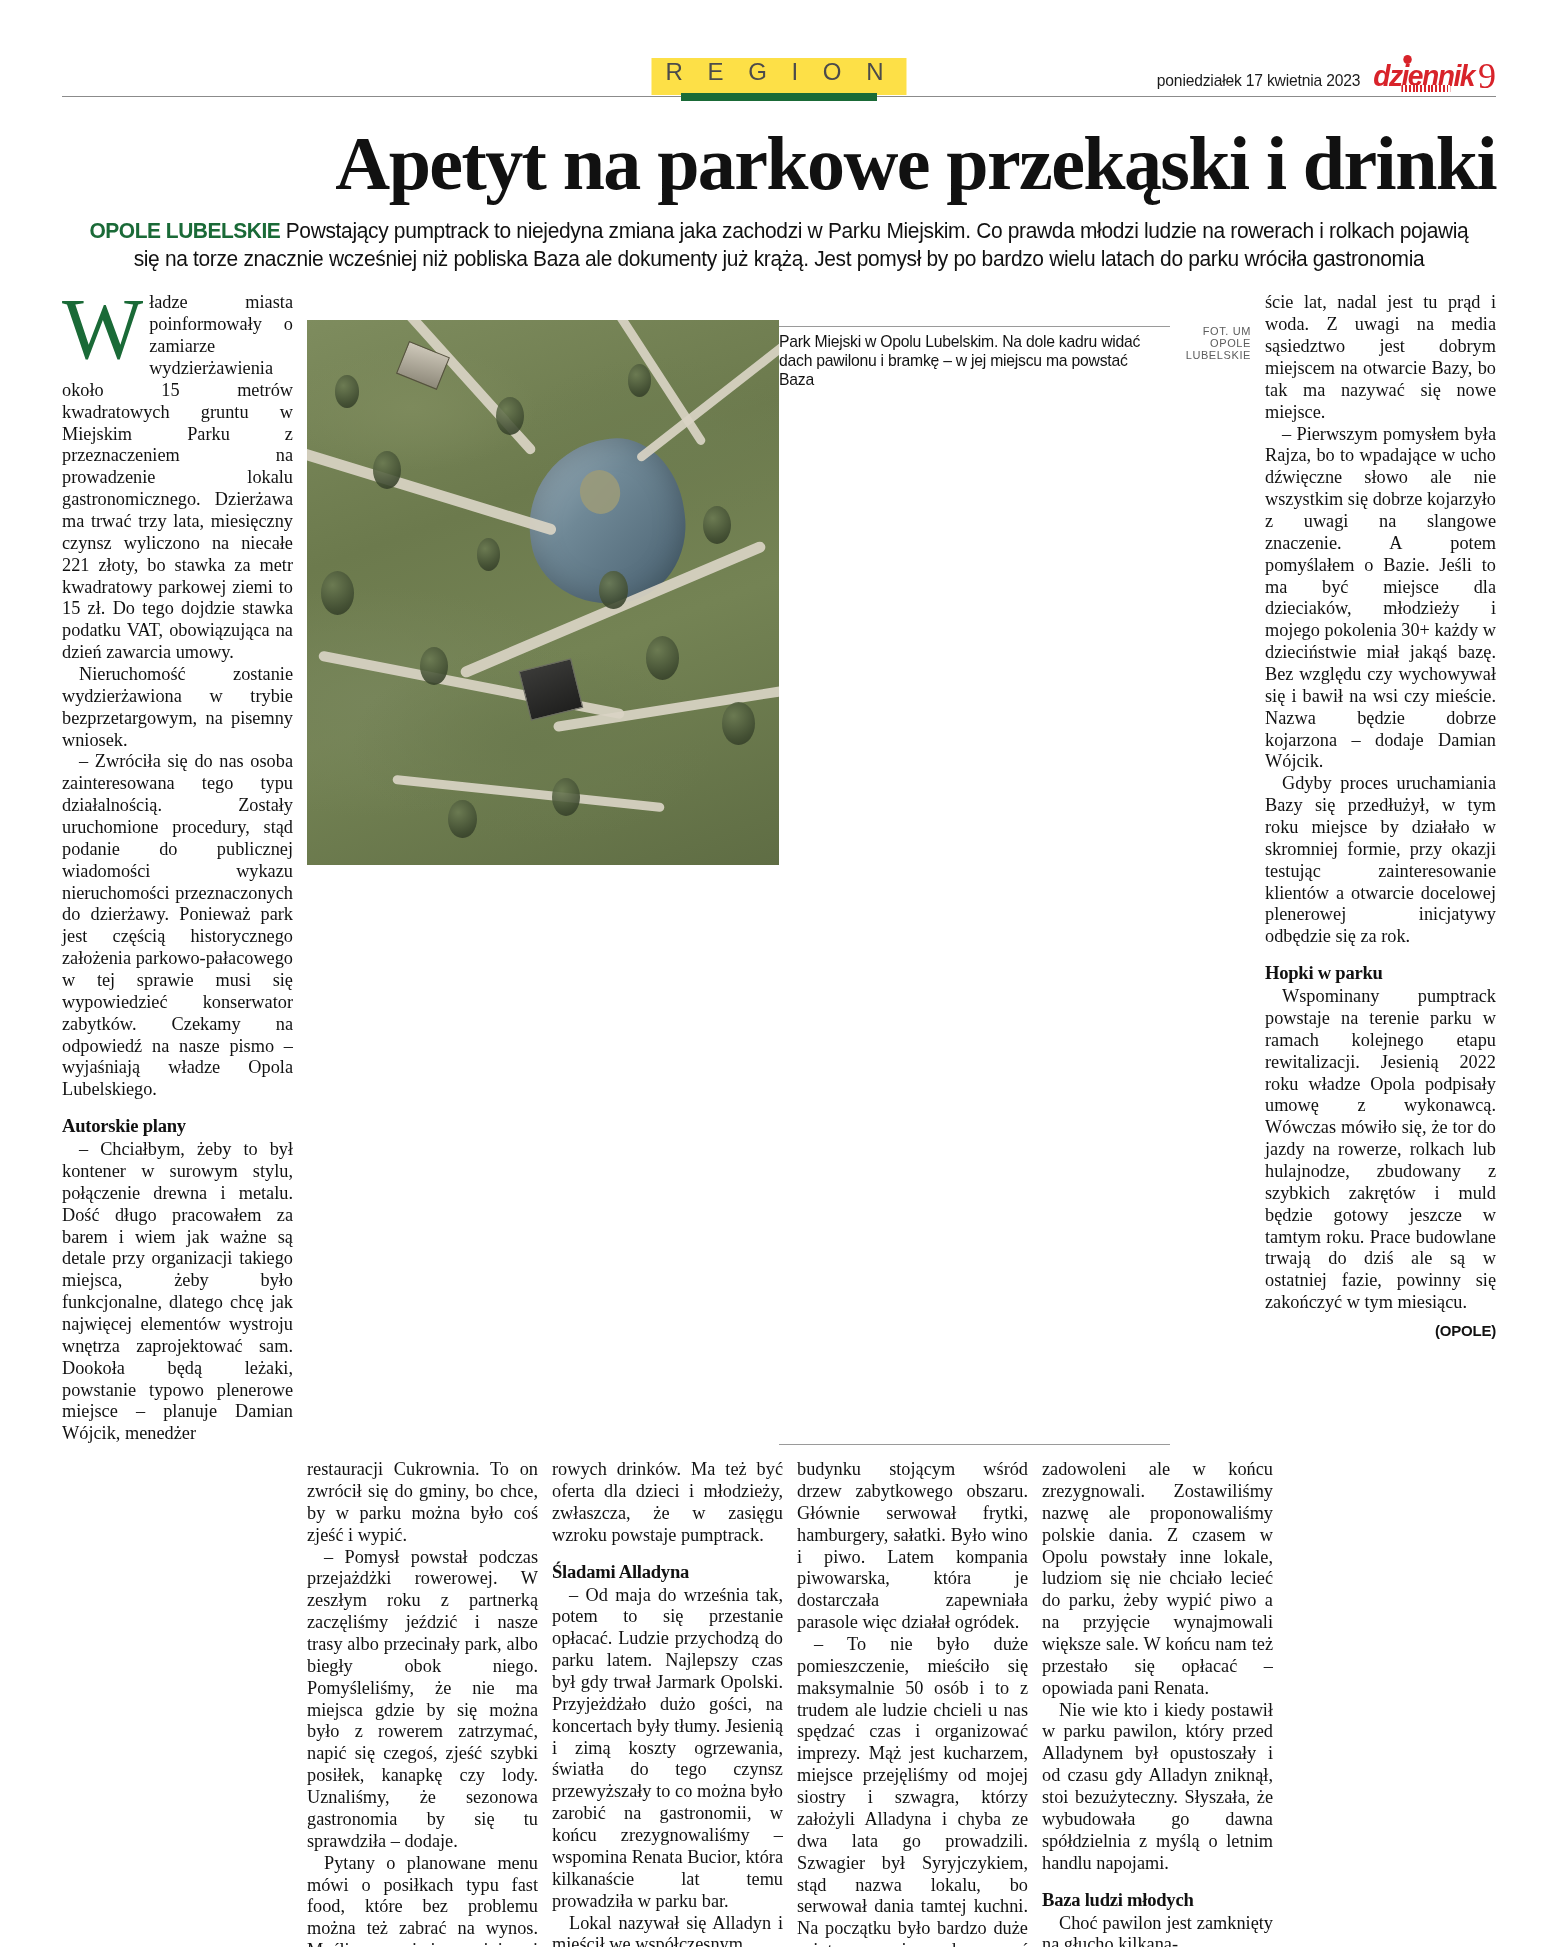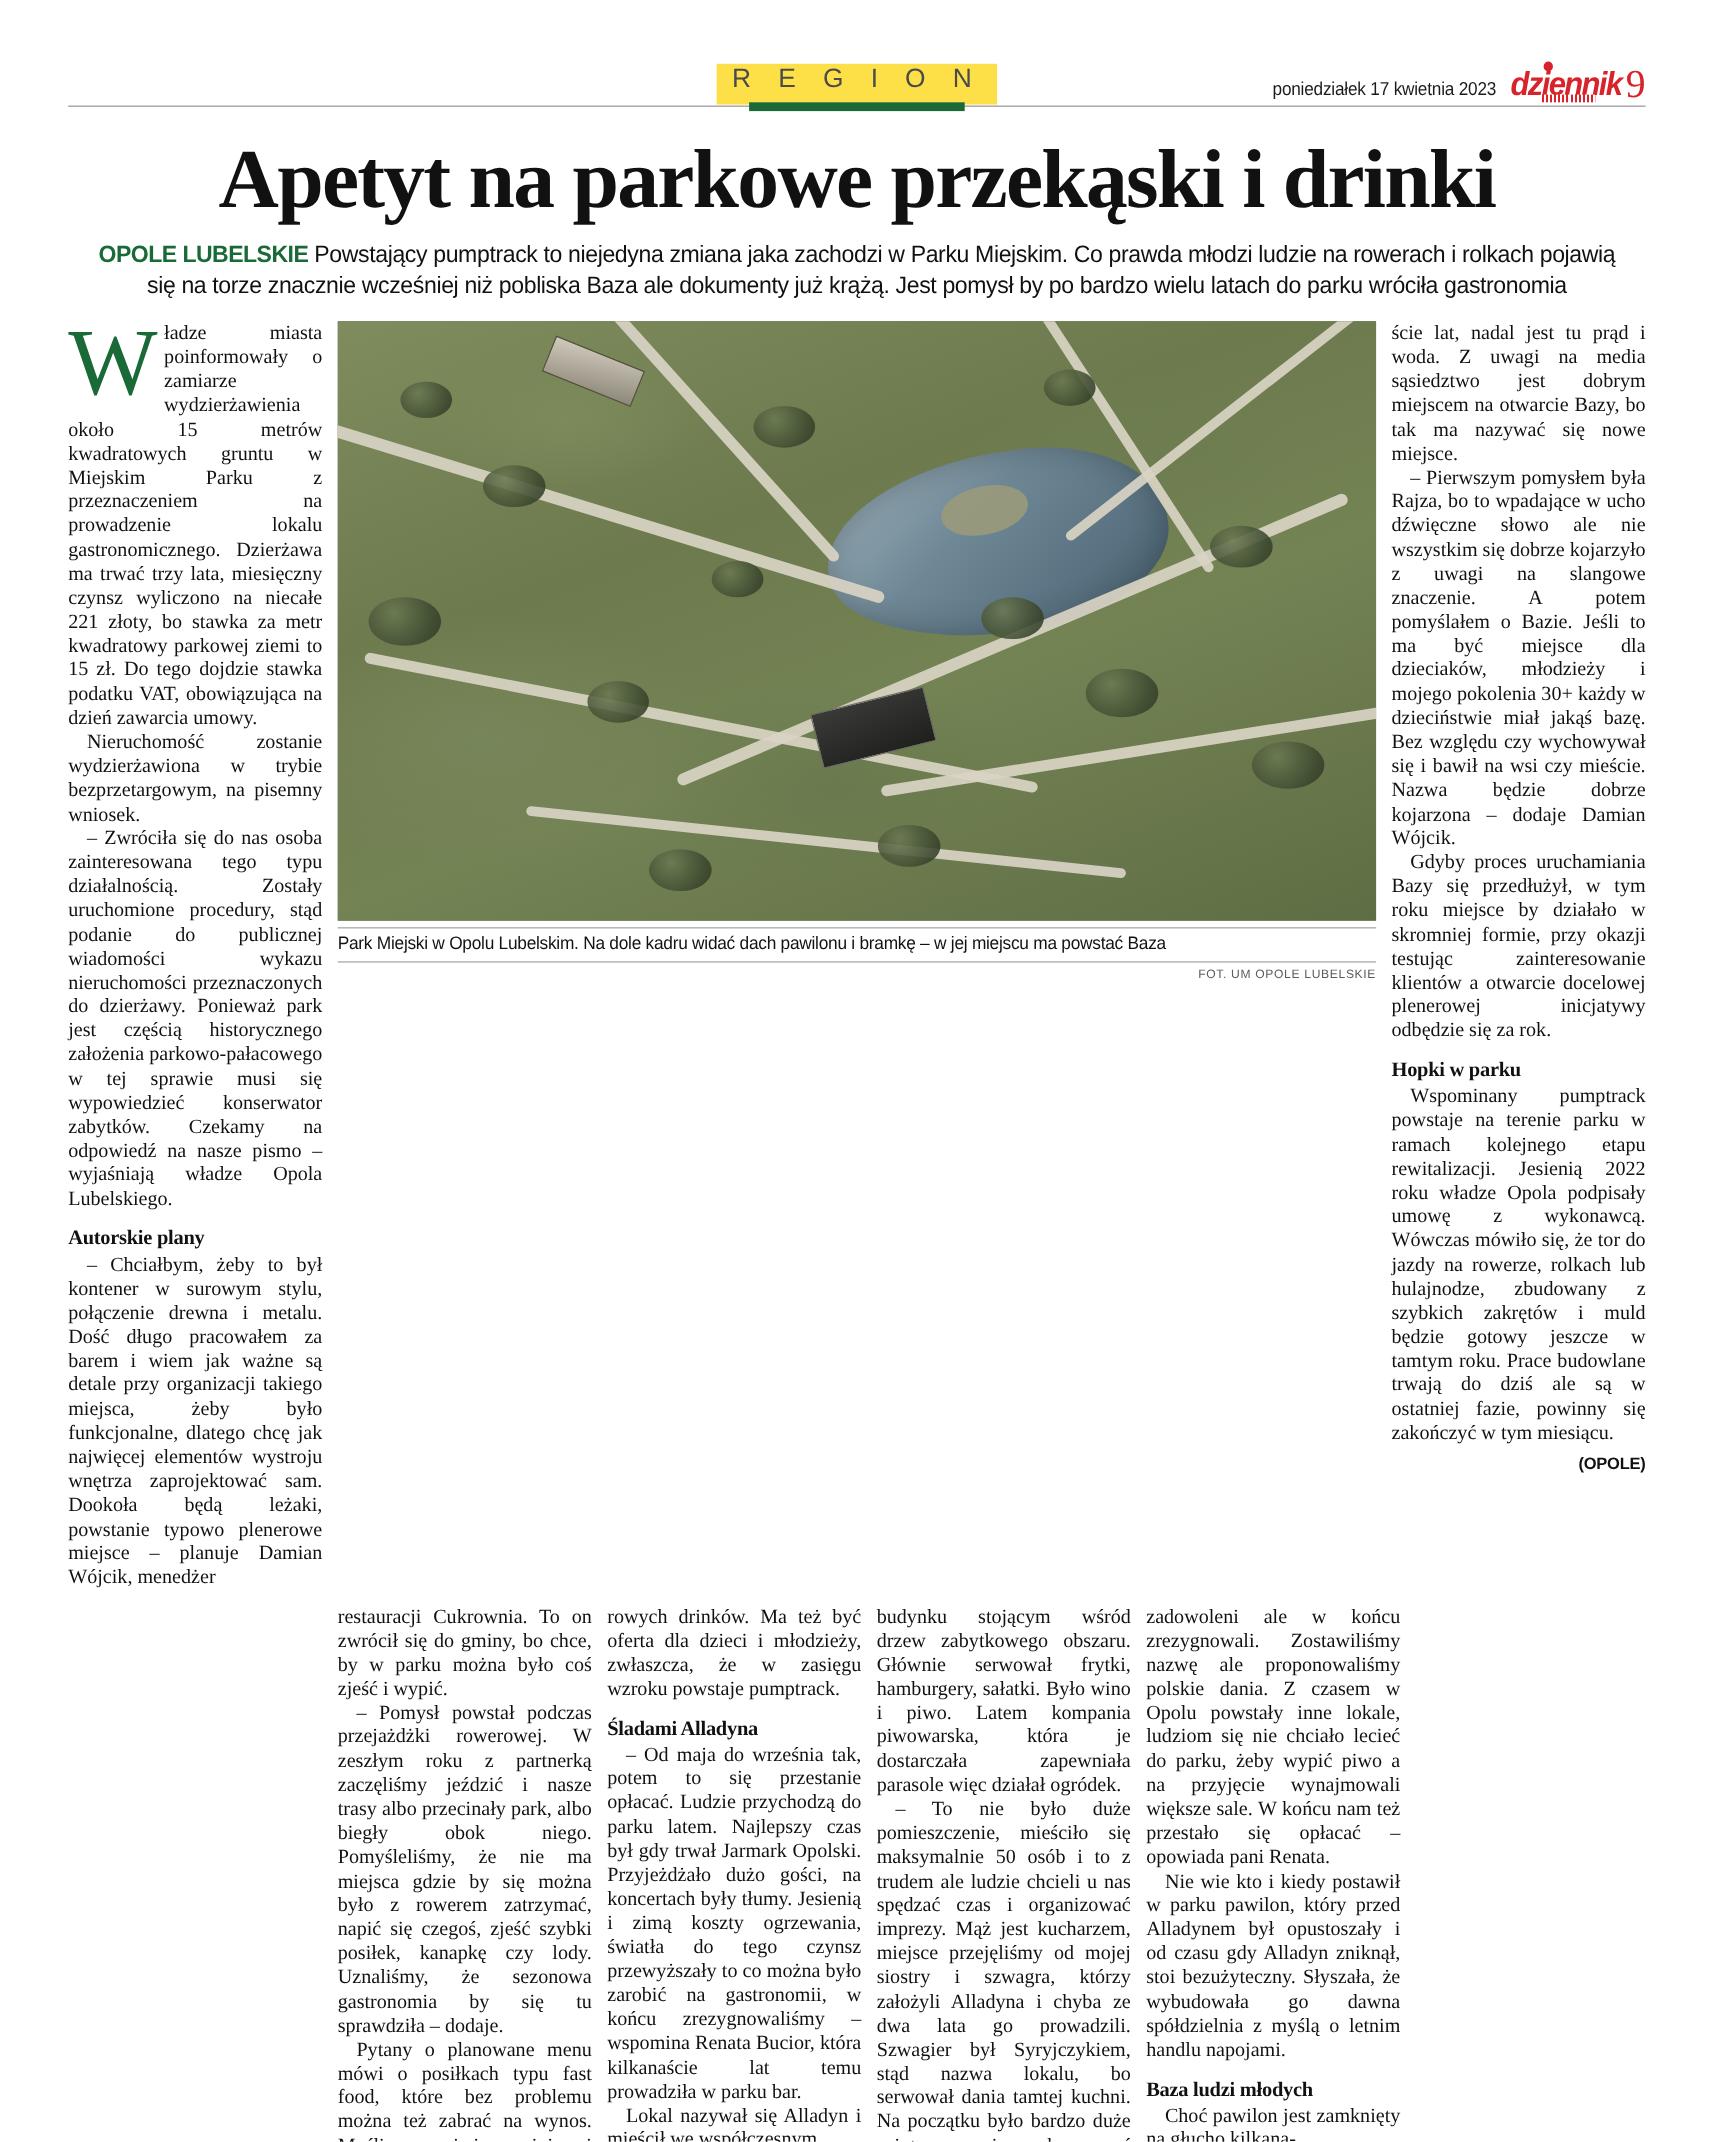--- a/index.html
+++ b/index.html
@@ -115,21 +115,21 @@
     top: 2px;
   }
 
   
   .headline {
     font-family: "Liberation Serif", serif;
     font-weight: 700;
     font-size: 76px;
     line-height: 0.98;
     letter-spacing: -1.6px;
-    text-align: center;
+    text-align: right;
     margin: 12px 0 0 0;
     transform: scaleX(1.0);
     white-space: nowrap;
   }
   .lead {
     font-family: "Liberation Sans", sans-serif;
     font-size: 21.5px;
     line-height: 1.30;
     text-align: center;
     margin: 18px 6px 0 6px;
@@ -176,21 +176,22 @@
     line-height: 0.78;
     color: #1a6a37;
     font-weight: 400;
     margin: 4px 6px -4px 0;
   }
 
   
   .photo-col {
     flex: 1 1 auto;
     display: flex;
-    flex-direction: column;
+    flex-direction: row;
+    margin-top: 28px;
   }
   .photo {
     width: 100%;
     height: 545px;
     position: relative;
     overflow: hidden;
     background: #5d6d4a;
   }
   .photo .grass {
     position: absolute; inset: 0;

